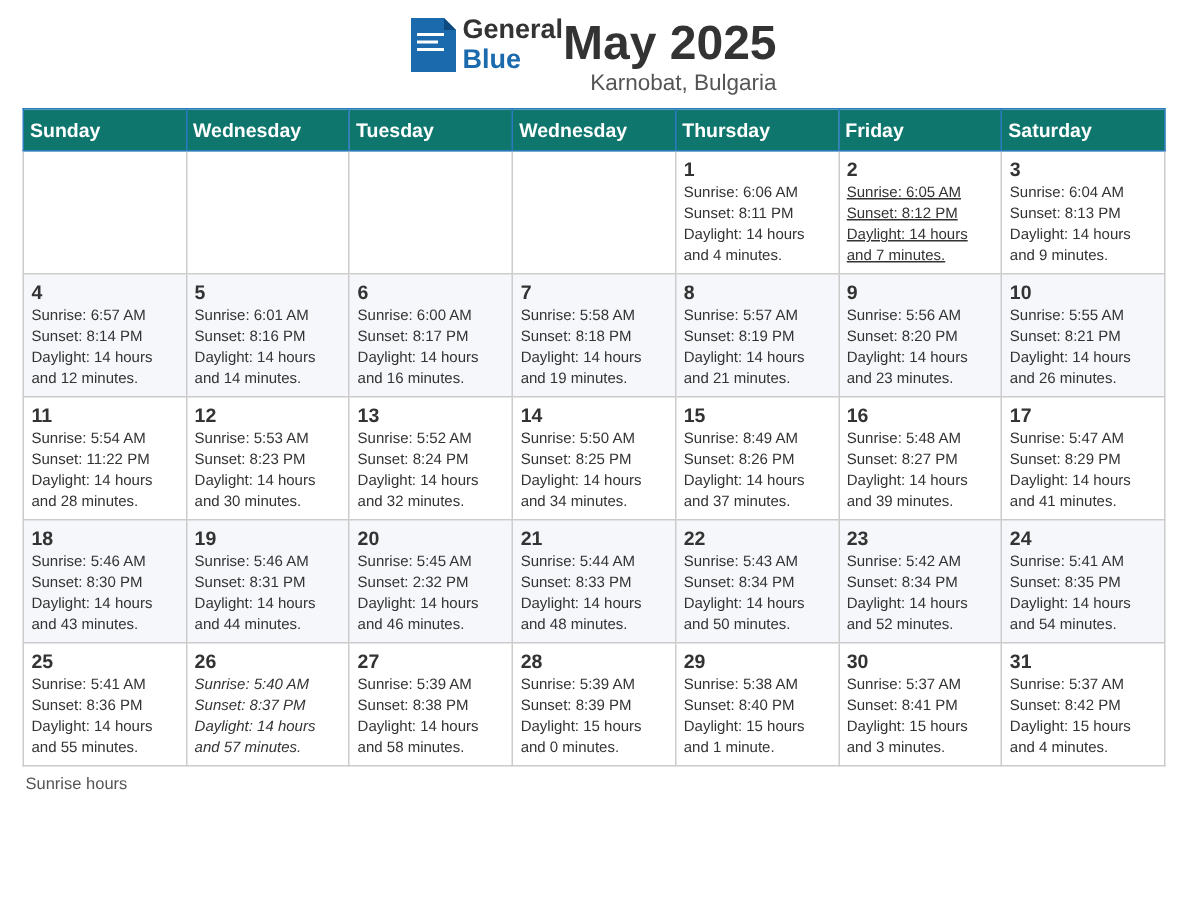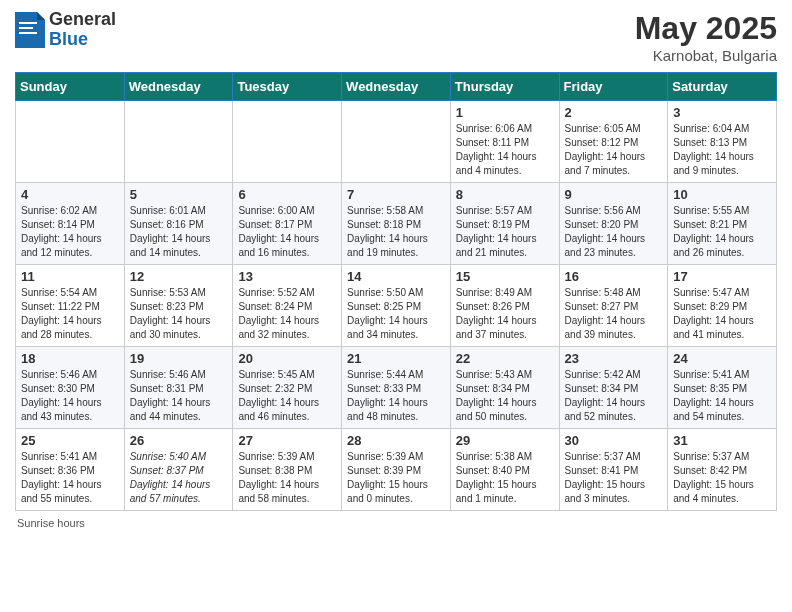--- a/index.html
+++ b/index.html
@@ -8,21 +8,21 @@
       background: #fff;
       width: 792px;
       min-height: 612px;
     }
     .page {
       width: 792px;
       padding: 10px 15px 15px 15px;
     }
     .header {
       display: flex;
-      justify-content: space-between;
+      justify-content: center;
       align-items: flex-start;
       margin-bottom: 8px;
     }
     .logo {
       display: flex;
       align-items: center;
       gap: 0;
     }
     .logo-text {
       display: flex;
@@ -145,37 +145,37 @@
           <td class="empty-cell"></td>
           <td>
             <span class="day-number">1</span>
             <div class="day-info" style="white-space: pre-line;">Sunrise: 6:06 AM
 Sunset: 8:11 PM
 Daylight: 14 hours
 and 4 minutes.</div>
           </td>
           <td>
             <span class="day-number">2</span>
-            <div class="day-info" style="white-space: pre-line;">Sunrise: 6:05 AM
+            <div class="day-info" style="white-space: pre-line; text-decoration: underline;">Sunrise: 6:05 AM
 Sunset: 8:12 PM
 Daylight: 14 hours
 and 7 minutes.</div>
           </td>
           <td>
             <span class="day-number">3</span>
             <div class="day-info" style="white-space: pre-line;">Sunrise: 6:04 AM
 Sunset: 8:13 PM
 Daylight: 14 hours
 and 9 minutes.</div>
           </td>
         </tr>
         <tr>
           <td>
             <span class="day-number">4</span>
-            <div class="day-info" style="white-space: pre-line;">Sunrise: 6:02 AM
+            <div class="day-info" style="white-space: pre-line;">Sunrise: 6:57 AM
 Sunset: 8:14 PM
 Daylight: 14 hours
 and 12 minutes.</div>
           </td>
           <td>
             <span class="day-number">5</span>
             <div class="day-info" style="white-space: pre-line;">Sunrise: 6:01 AM
 Sunset: 8:16 PM
 Daylight: 14 hours
 and 14 minutes.</div>

